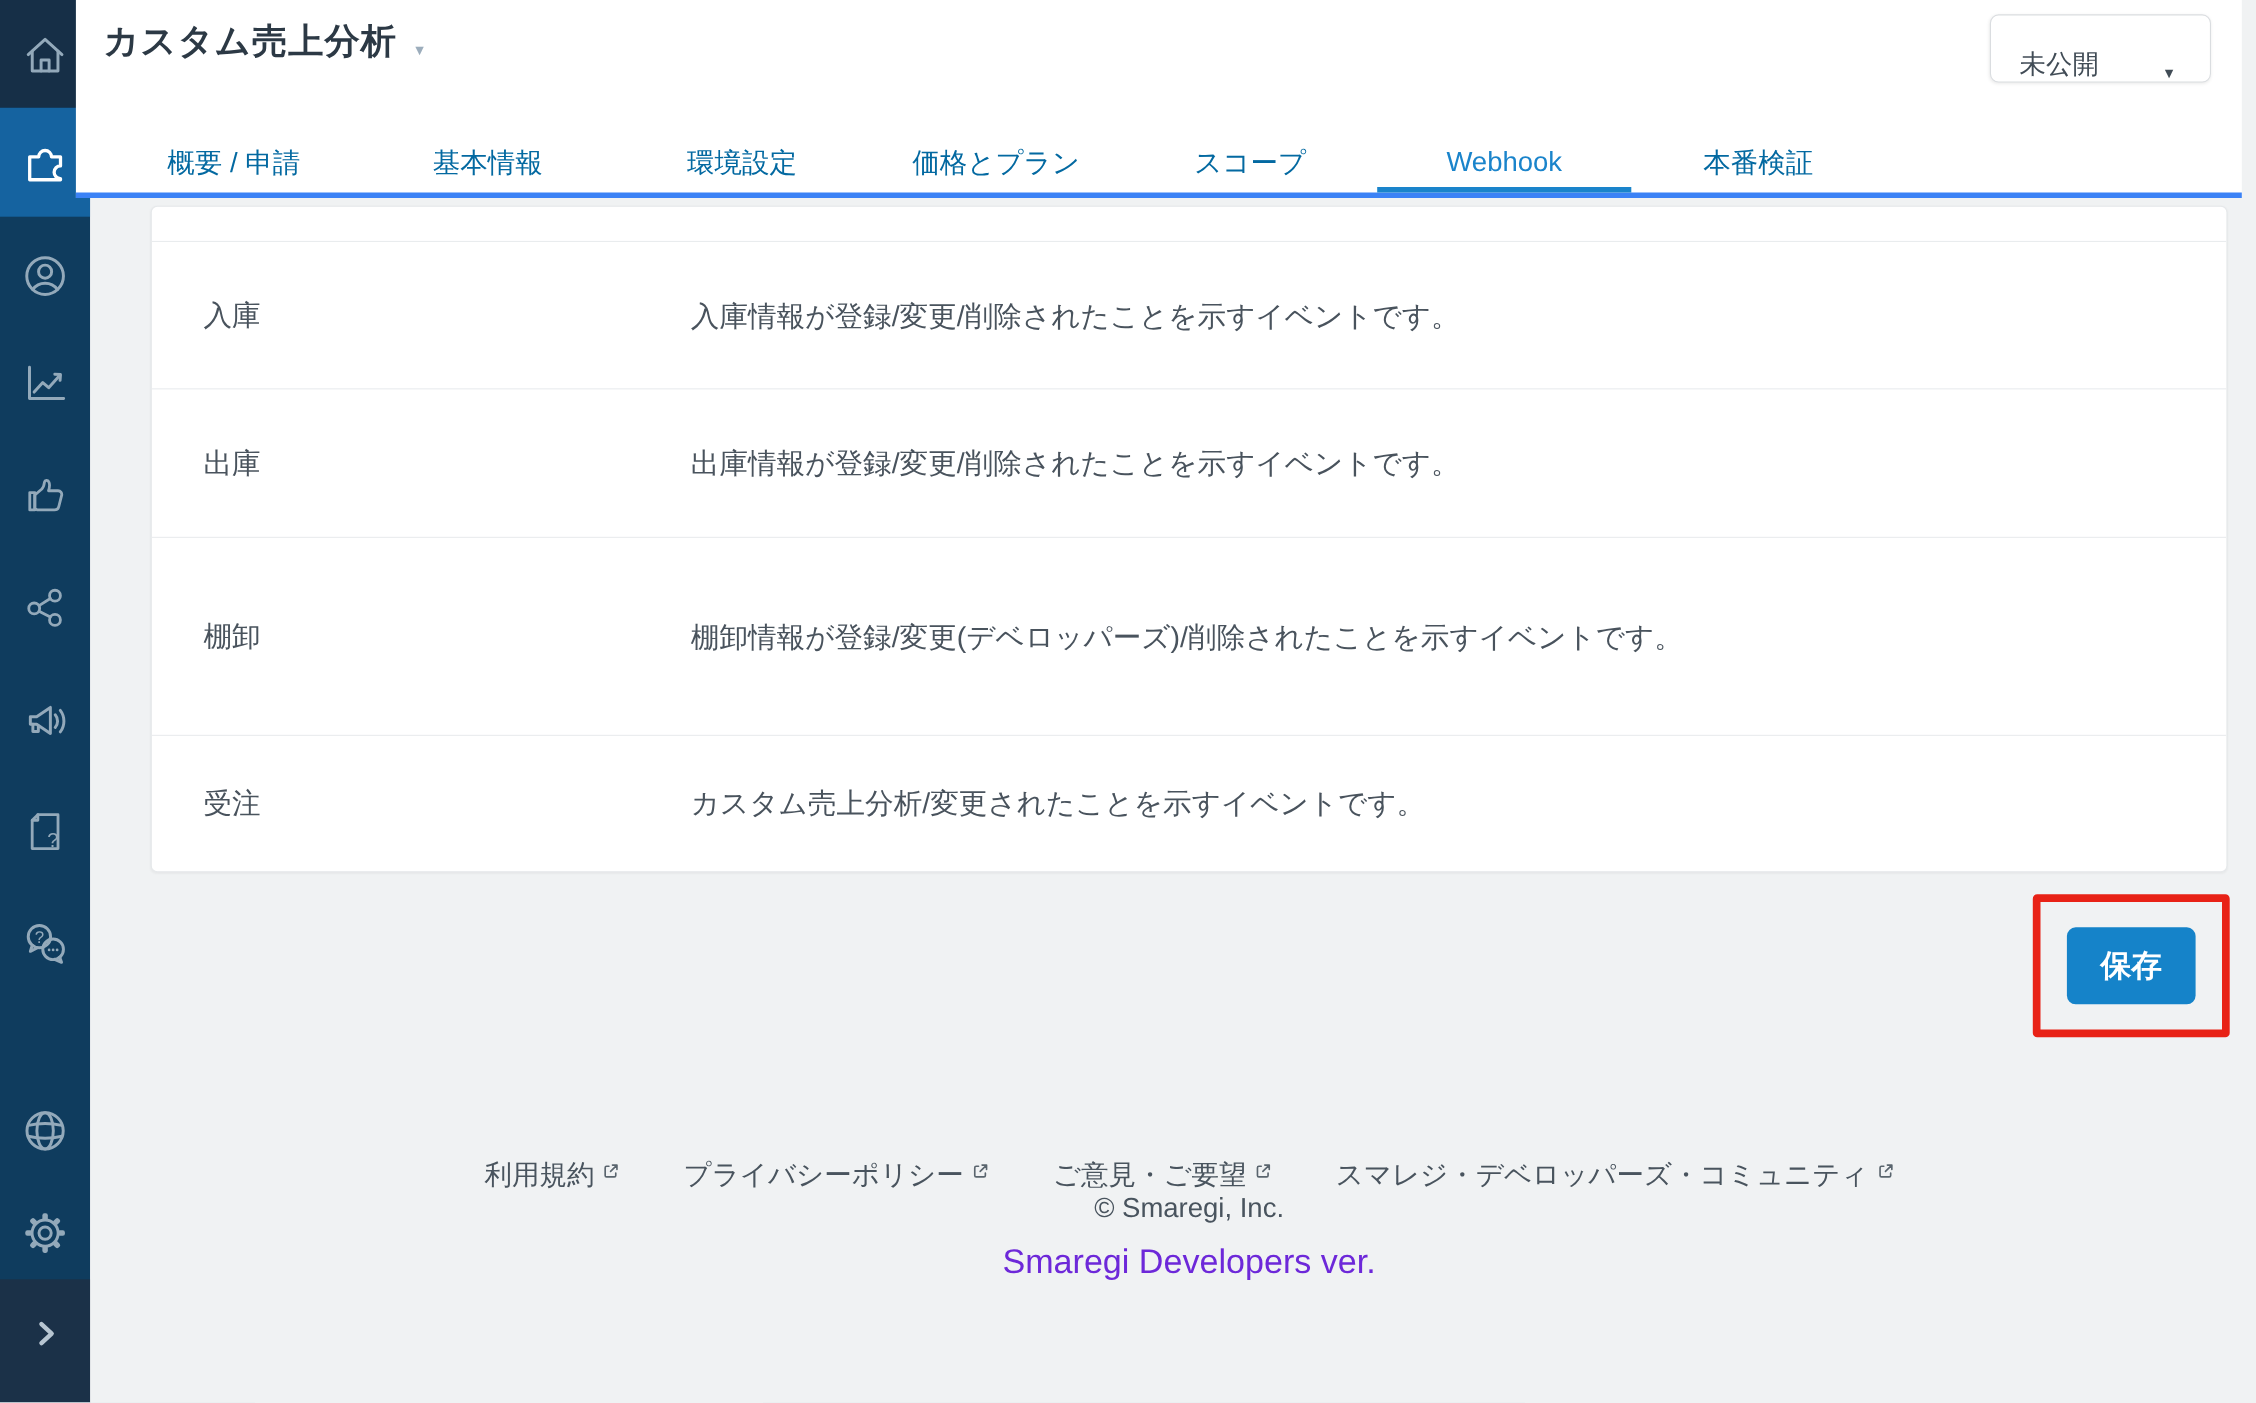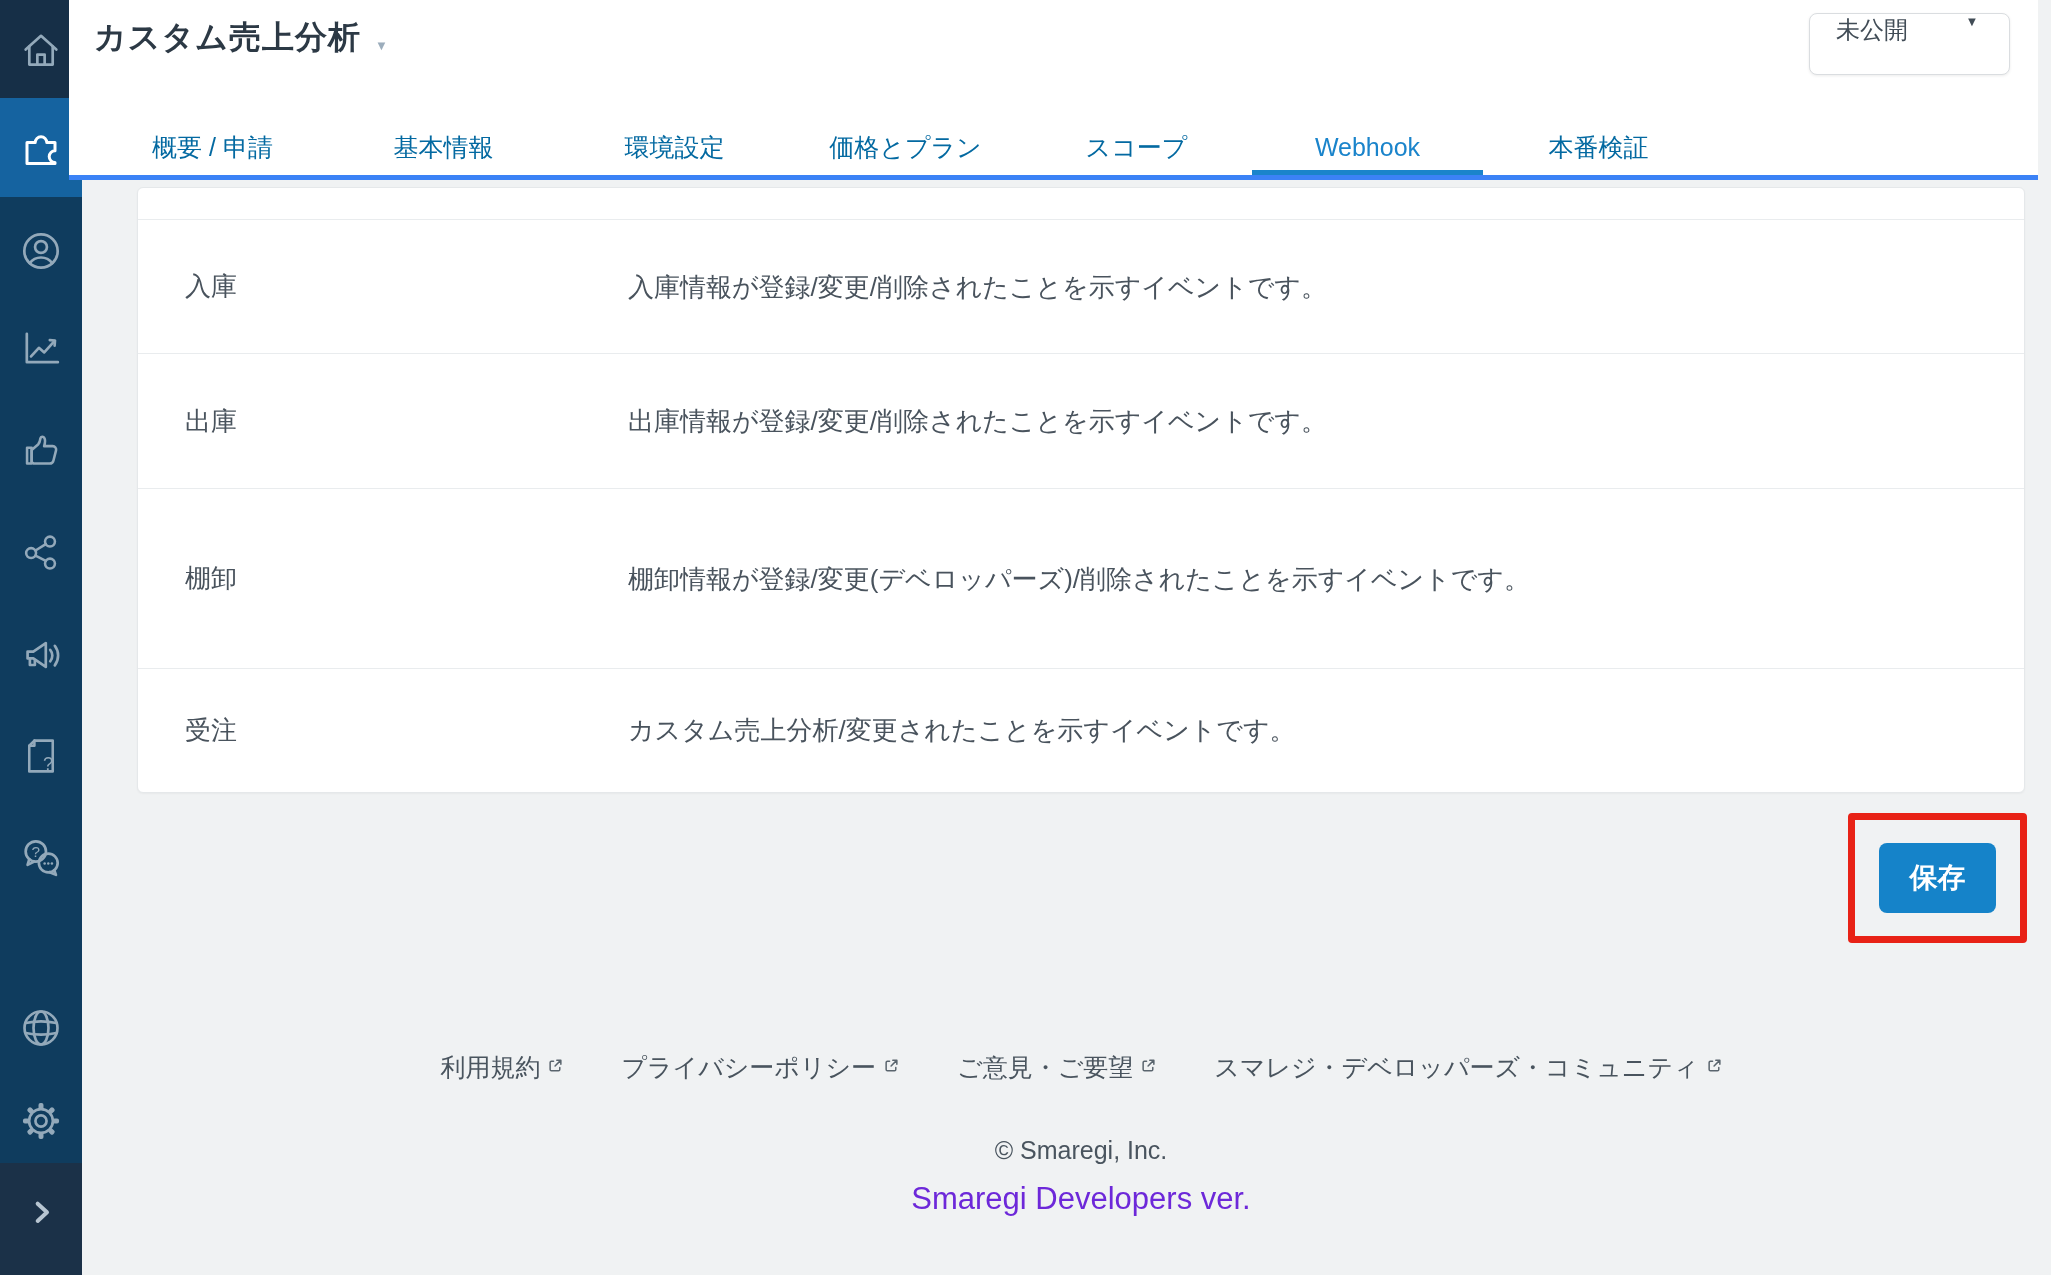--- a/index.html
+++ b/index.html
@@ -20,21 +20,21 @@
   .sb-item.is-active svg { stroke:#ffffff; stroke-width:1.5; }
   .sb-item svg text { stroke:none; fill:#93a9ba; font-family:"Liberation Sans",sans-serif; }
 
   
   .header { position:absolute; left:69px; top:0; width:1969px; height:180px; background:#ffffff; border-bottom:5px solid #3b82f6; }
   .page-title-wrap { position:absolute; left:25px; top:16px; display:flex; align-items:center; }
   .page-title { font-size:32px; font-weight:bold; color:#2c3945; letter-spacing:1px; }
   .title-caret { font-size:13px; color:#9cadbc; margin-left:14px; margin-top:14px; cursor:pointer; }
   .status-btn { position:absolute; left:1740px; top:13px; width:201px; height:62px; background:#fff;
     border:1px solid #dadde0; border-radius:8px; box-shadow:0 1px 3px rgba(0,0,0,.08);
-    display:flex; align-items:flex-start; overflow:hidden; }
+    display:flex; align-items:flex-end; overflow:hidden; }
   .status-label { flex:1; display:flex; align-items:center; justify-content:center; font-size:24px; color:#414c56; cursor:pointer; }
   .status-divider { width:1px; background:#dadde0; }
   .status-caret-area { width:74px; display:flex; align-items:center; justify-content:center; cursor:pointer; }
   .status-caret { font-size:13px; color:#414c56; }
 
   .tabs { position:absolute; left:28px; bottom:0; display:flex; }
   .tab { width:231px; height:56px; display:flex; align-items:center; justify-content:center;
     font-size:25px; color:#0369a1; cursor:pointer; position:relative; }
   .tab.active { color:#1a84cb; }
   .tab.active::after { content:""; position:absolute; left:0; right:0; bottom:0; height:5px; background:#1a84cb; }
@@ -59,21 +59,21 @@
     border:7px solid #e82216; border-radius:4px; display:flex; align-items:center; justify-content:center; }
   .save-btn { width:117px; height:70px; background:#1583c9; border:none; border-radius:8px;
     color:#fff; font-size:28px; font-weight:bold; cursor:pointer; font-family:inherit; }
 
   
   .footer { position:absolute; left:55px; top:871px; width:1888px; text-align:center; }
   .footer-links { display:flex; justify-content:center; gap:58px; align-items:center; }
   .footer-link { display:inline-flex; align-items:center; font-size:25px; color:#49545e; text-decoration:none; cursor:pointer; }
   .ext-icon { margin-left:8px; margin-top:-6px; }
   .ext-icon svg { stroke:#5a656e; fill:none; stroke-width:1.4; stroke-linecap:round; stroke-linejoin:round; }
-  .footer-copyright { margin-top:52px; font-size:25px; color:#49545e; }
+  .footer-copyright { font-size:25px; color:#49545e; }
   .footer-version { margin-top:16px; font-size:31px; color:#6d28d9; }
 </style>
 </head>
 <body>
 
 <div id="screen">
 
   <nav class="sidebar">
     <div class="sb-top"></div>
     <div class="sb-active"></div>

